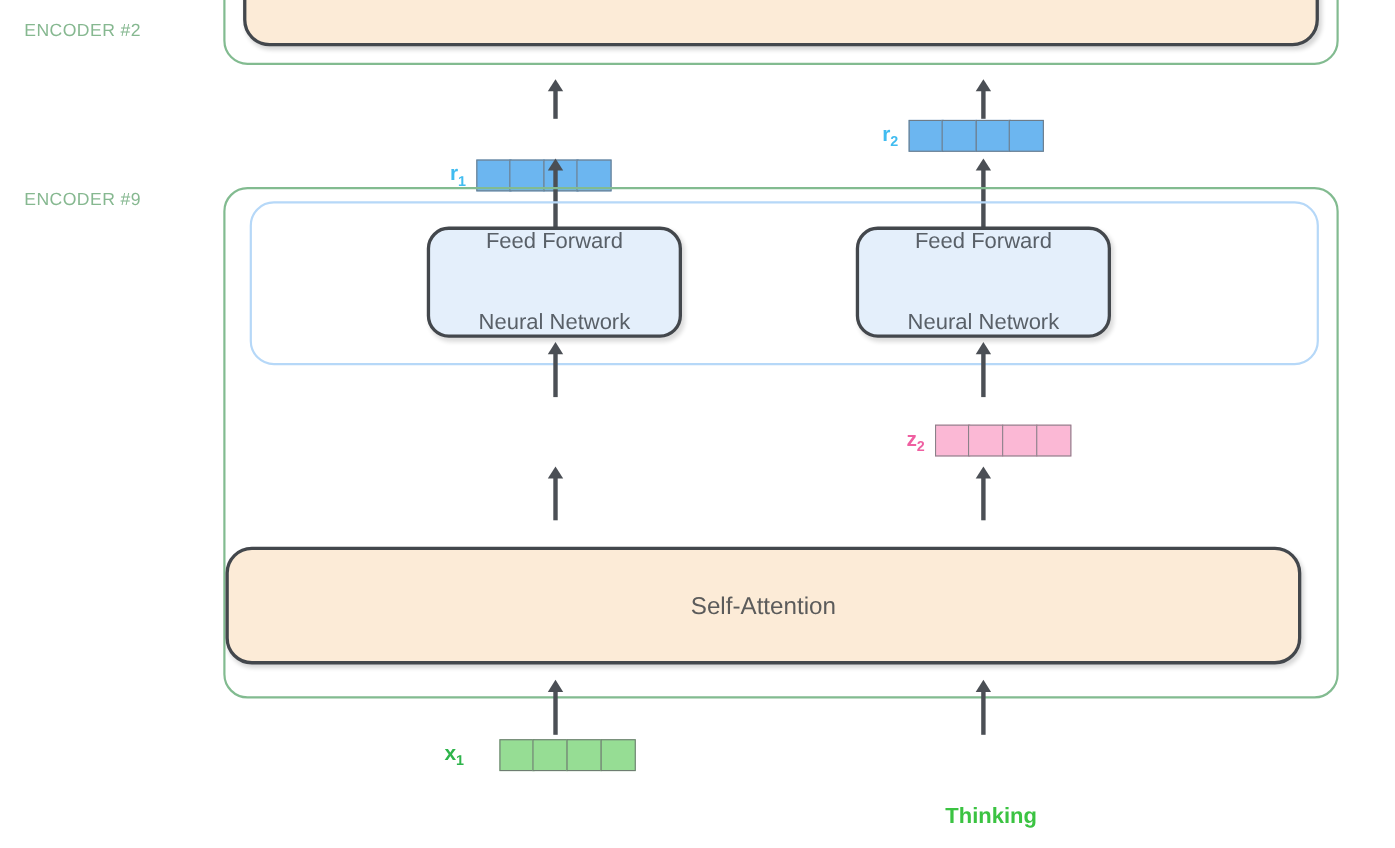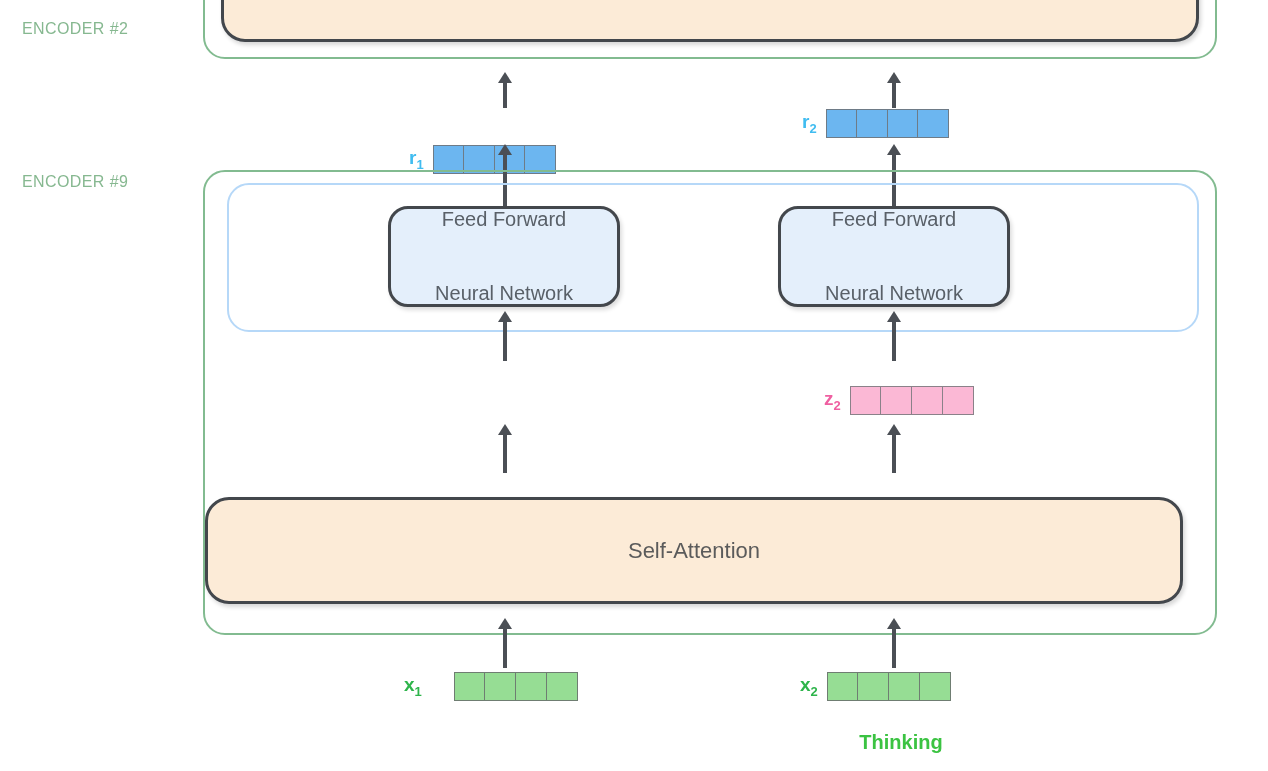--- a/index.html
+++ b/index.html
@@ -319,27 +319,16 @@
       <span>x</span><sub>1</sub>
     </span>
     <span class="vector-cells">
       <span class="cell cell-x"></span>
       <span class="cell cell-x"></span>
       <span class="cell cell-x"></span>
       <span class="cell cell-x"></span>
     </span>
   </div>
 
-  <div id="x2-row" class="vector-row">
-    <span class="vector-label label-x">
-      <span>x</span><sub>2</sub>
-    </span>
-    <span class="vector-cells">
-      <span class="cell cell-x"></span>
-      <span class="cell cell-x"></span>
-      <span class="cell cell-x"></span>
-      <span class="cell cell-x"></span>
-    </span>
-  </div>
 
   <div id="word-2" class="word-label">Thinking</div>
 
 </div>
 
 </body></html>

